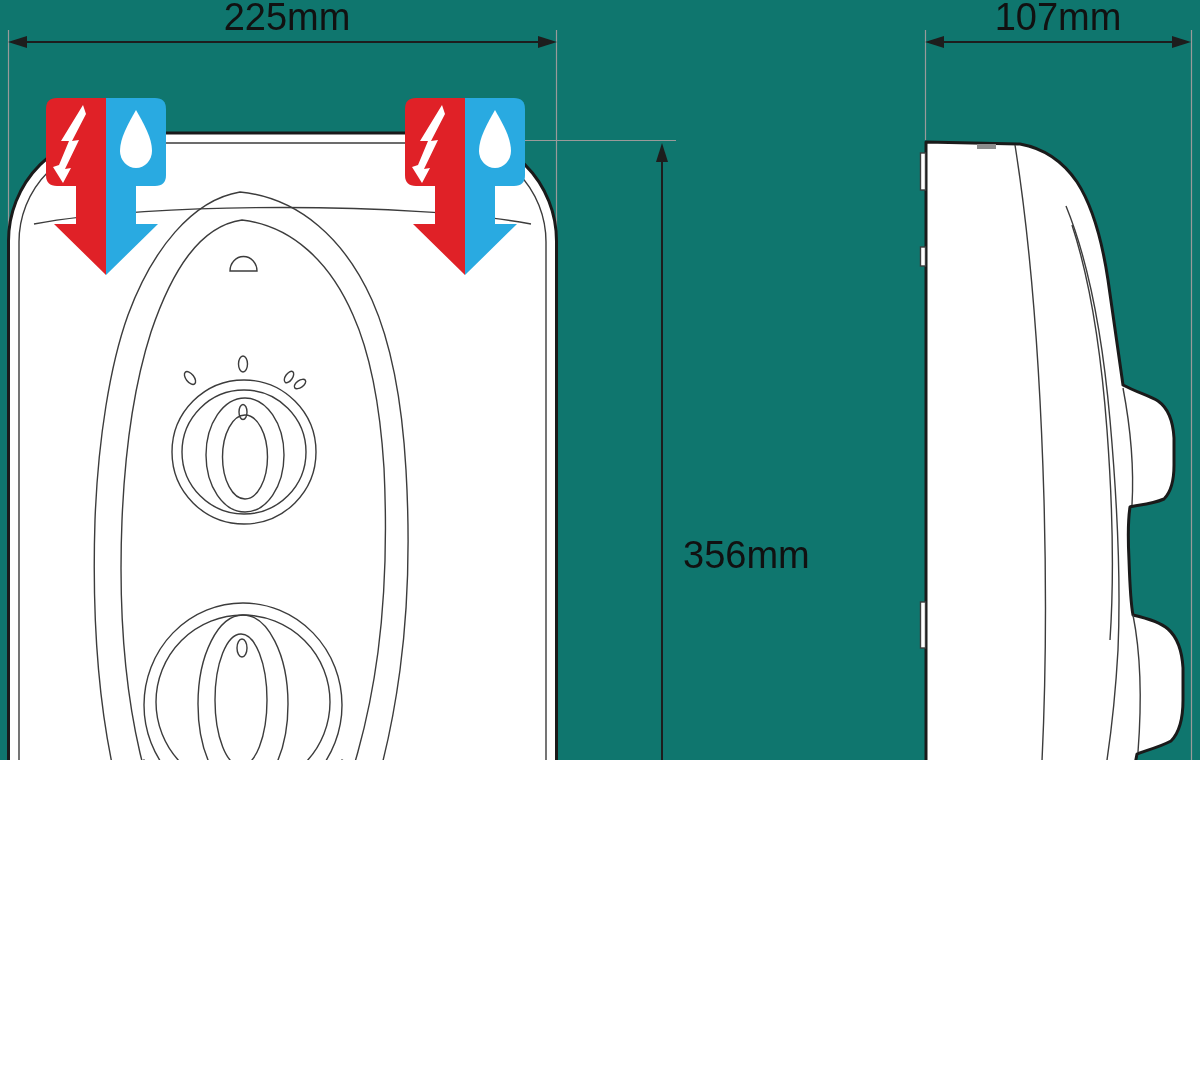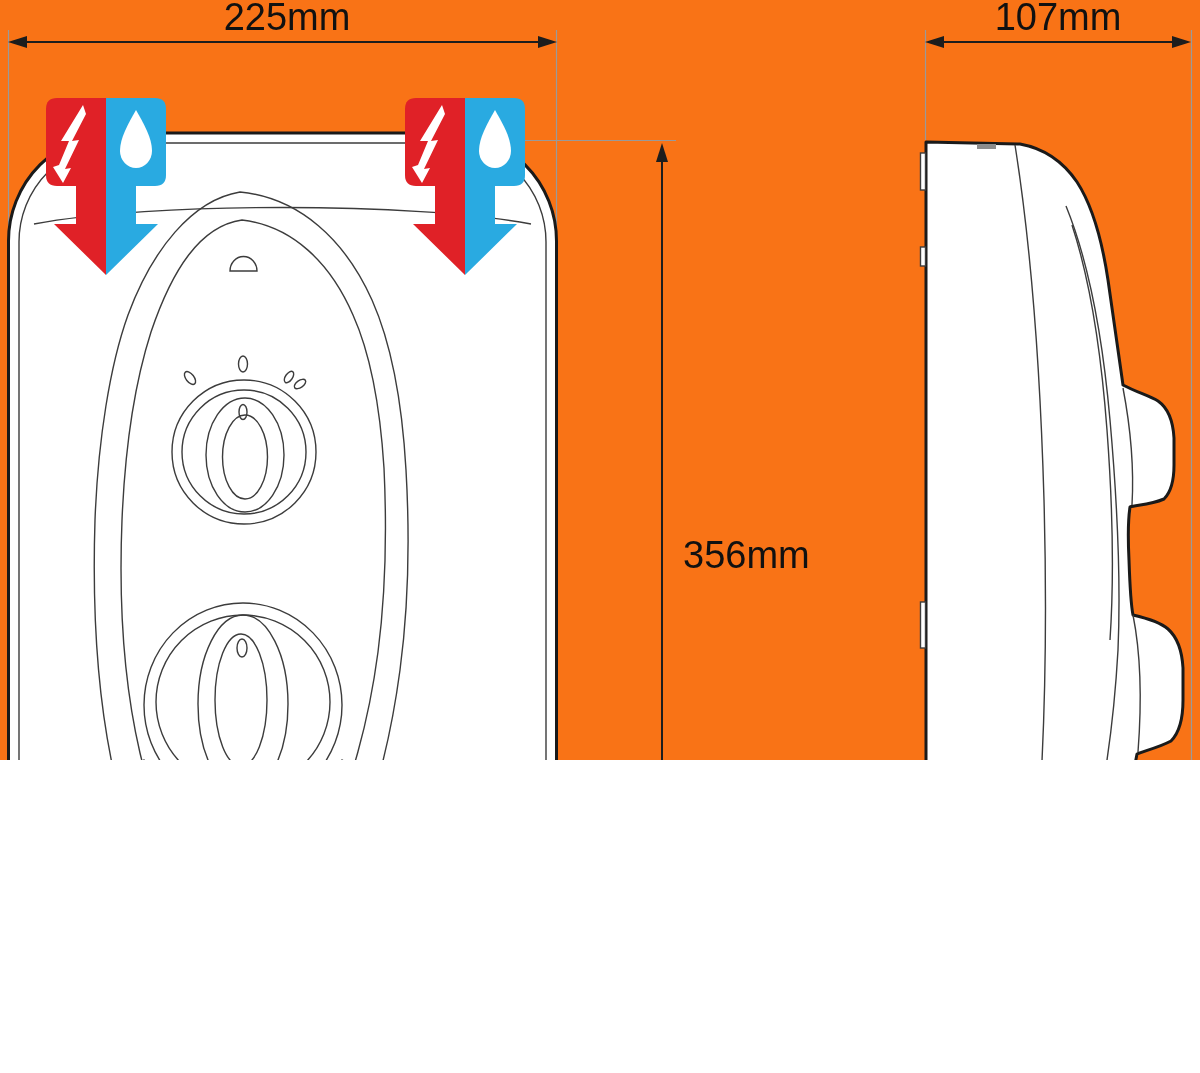--- a/index.html
+++ b/index.html
@@ -1,16 +1,16 @@
 <!DOCTYPE html>
 <html style="--electric-red: #E02127; --water-blue: #29AAE1; --line-dark: #1A1A1A; --line-thin: #3C3C3C; --guide-gray: #9A9A9A;"><head>
 <meta charset="utf-8">
 <style>
   html,body{margin:0;padding:0;background:#fff;}
-  .canvas{position:relative;width:1200px;height:760px;background:#f97316;overflow:hidden;
+  .canvas{position:relative;width:1200px;height:760px;background:#0f766e;overflow:hidden;
           font-family:"Liberation Sans",sans-serif;}
   svg{display:block;}
   .outline{fill:#fff;stroke:var(--line-dark,#1a1a1a);stroke-width:3;stroke-linejoin:round;stroke-linecap:round;}
   .thin{fill:none;stroke:var(--line-thin,#3c3c3c);stroke-width:1.4;}
   .thinf{fill:#fff;stroke:var(--line-thin,#3c3c3c);stroke-width:1.4;}
   .med{fill:#fff;stroke:#222;stroke-width:2;}
   .dim{stroke:#1d1d1d;stroke-width:2;fill:none;}
   .dimhead{fill:#1d1d1d;stroke:none;}
   .ext{stroke:var(--guide-gray,#9a9a9a);stroke-width:1.2;fill:none;}
   .faint{stroke:#b5b5b5;stroke-width:1.5;fill:none;}

